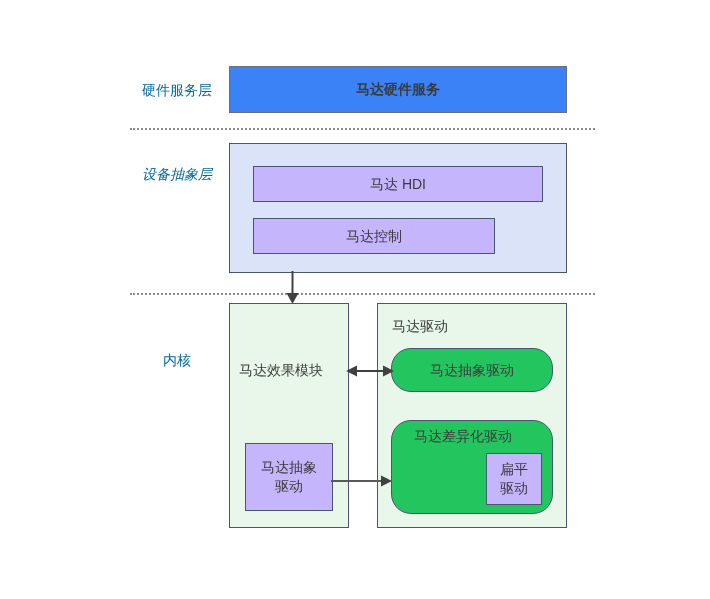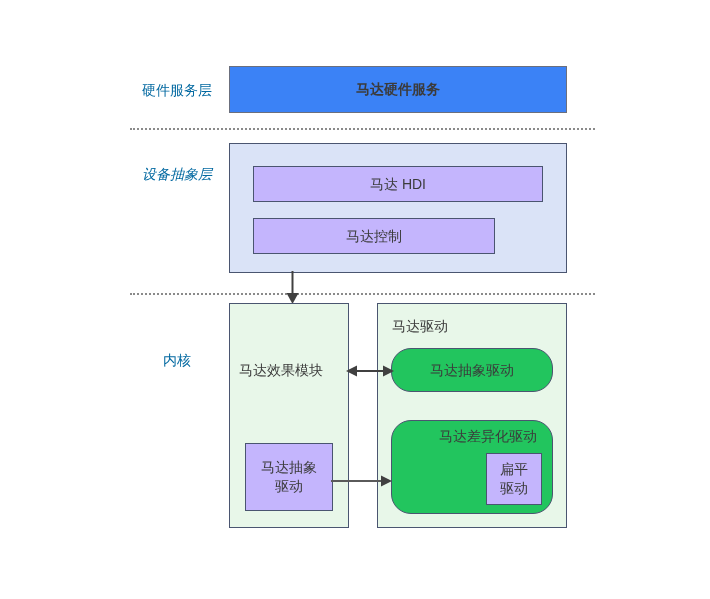--- a/index.html
+++ b/index.html
@@ -93,21 +93,21 @@
     </div>
 
   <div class="box box-green" style="left:377px;top:303px;width:190px;height:225px;"></div>
 
   <div class="panel-caption" style="left:392px;top:318px;">马达驱动</div>
 
   <div class="box box-orange" style="left:391px;top:348px;width:162px;height:44px;">马达抽象驱动</div>
 
   <div class="box box-orange" style="left:391px;top:420px;width:162px;height:94px;"></div>
 
-  <div class="panel-caption" style="left:407px;top:428px;width:162px;text-align:center;">马达差异化驱动</div>
+  <div class="panel-caption" style="left:382px;top:428px;width:162px;text-align:center;">马达差异化驱动</div>
 
 
   <div class="box box-white" style="left:486px;top:453px;width:56px;height:52px;">
       <span style="display:block;width:30px;">扁平驱动</span>
     </div>
 
   <svg class="arrow-svg" style="left:345px;top:362px;width:50px;height:18px;" viewBox="0 0 50 18">
     <line x1="9" y1="9" x2="41" y2="9" stroke="#404040" stroke-width="2"></line>
     <polygon points="1,9 12,3.5 12,14.5" fill="#404040"></polygon>
     <polygon points="49,9 38,3.5 38,14.5" fill="#404040"></polygon>

